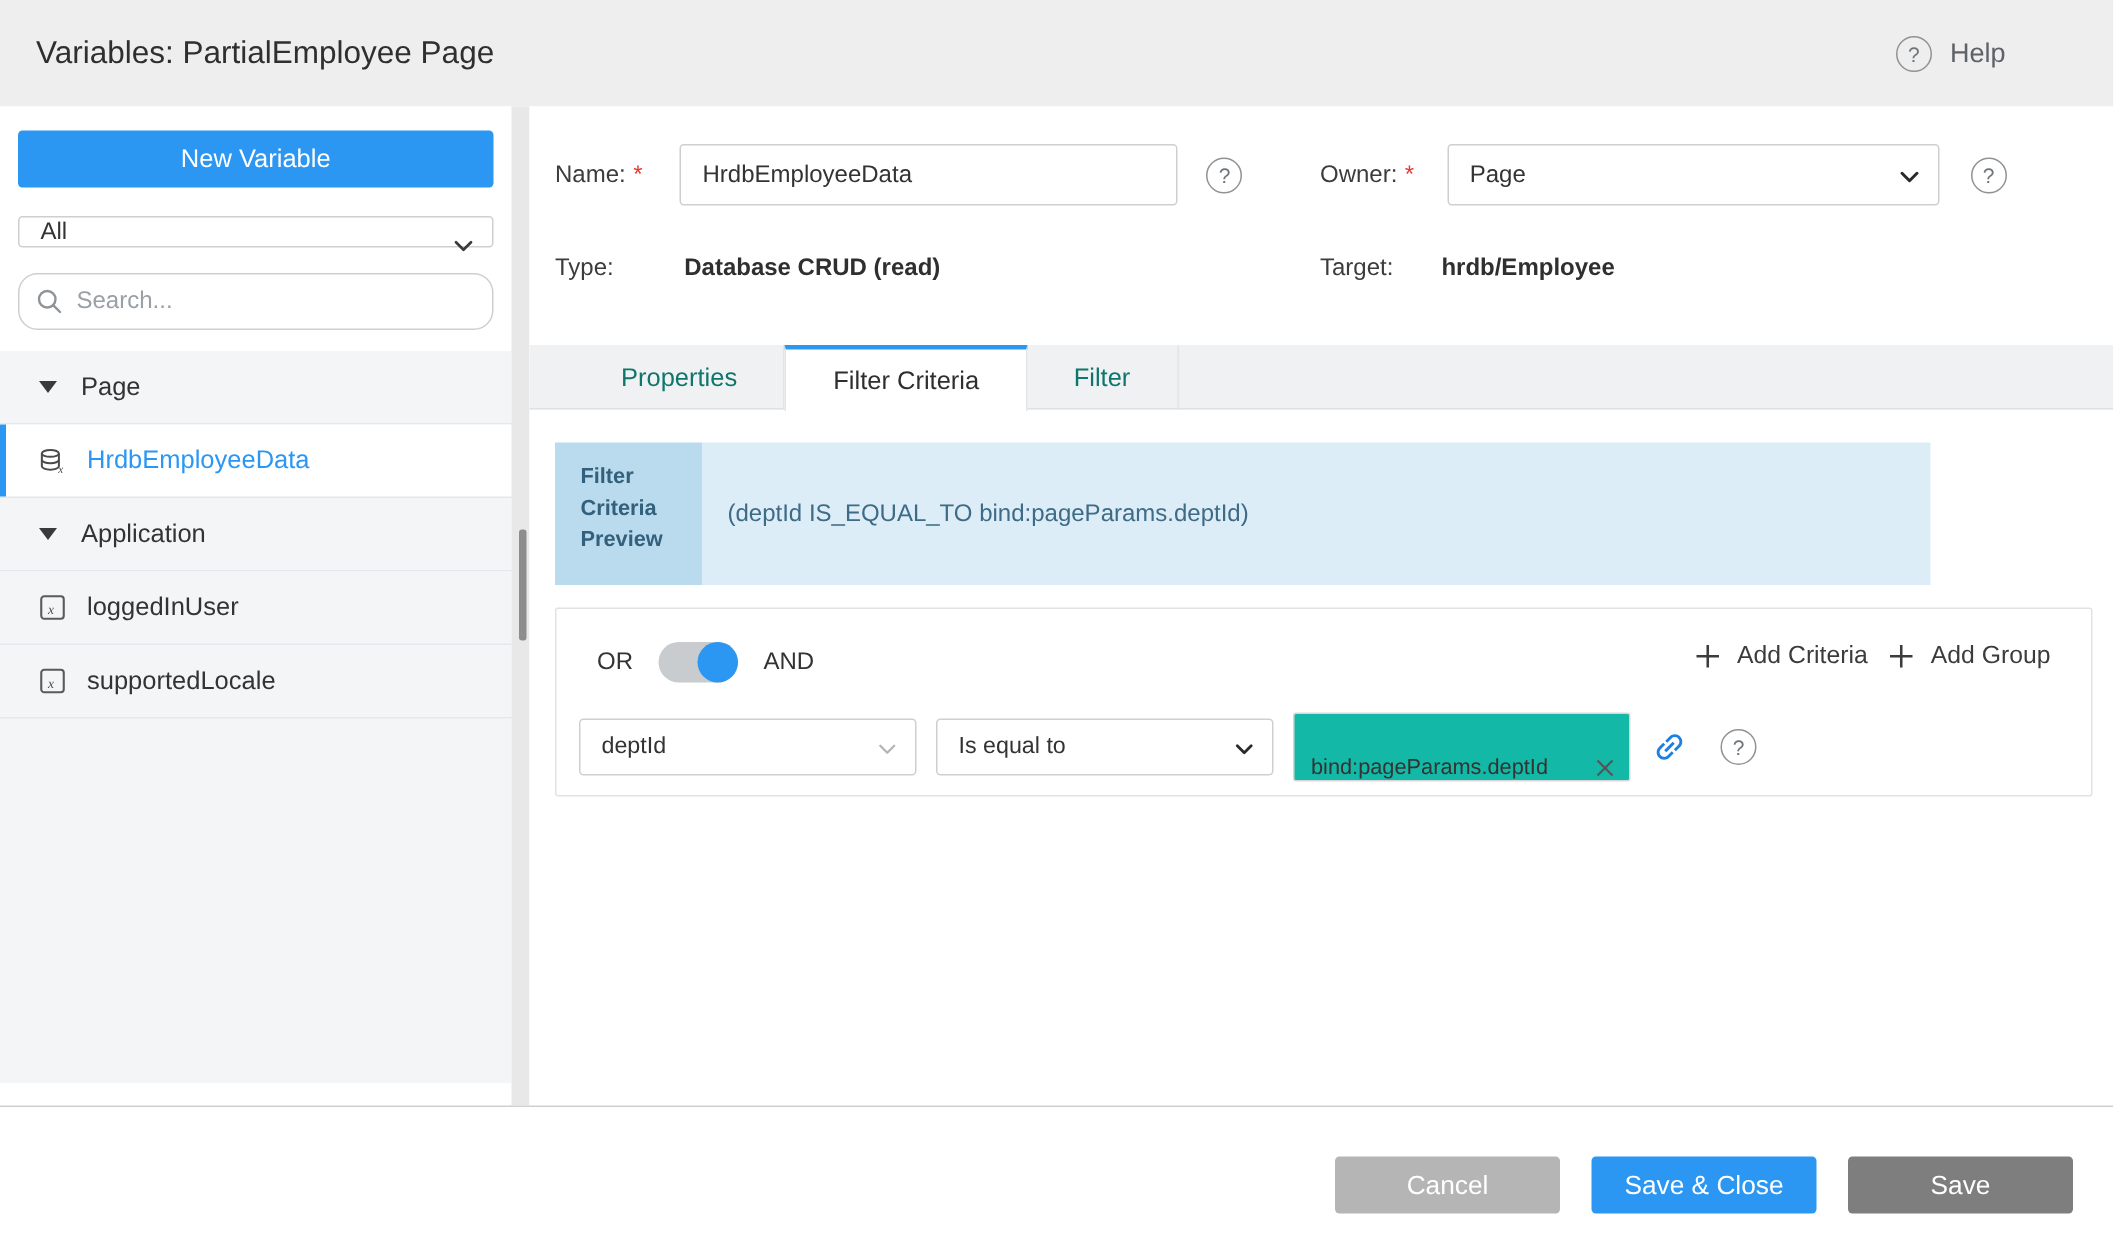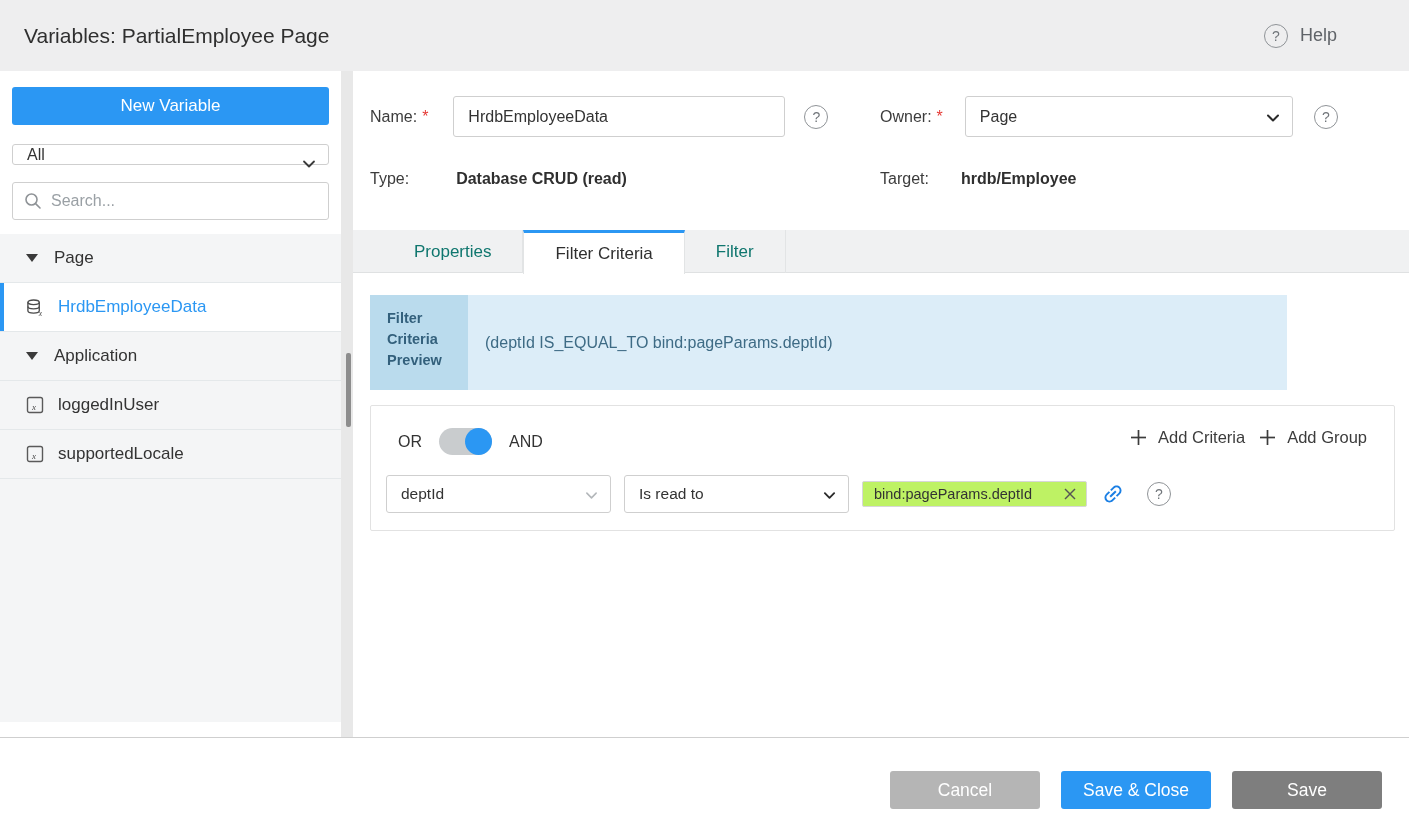--- a/index.html
+++ b/index.html
@@ -14,21 +14,21 @@
   .qmark { display:inline-flex; align-items:center; justify-content:center; width:24px; height:24px; border:1.6px solid #8f9397; border-radius:50%; color:#70757a; font-size:14px; line-height:1; background:transparent; }
   .help-label { font-size:18px; color:#5f6368; }
 
   
   .sidebar { position:absolute; top:71px; left:0; width:341px; height:666px; background:#fff; }
   .sidebar-controls { padding:16px 12px 0 12px; }
   .btn-new-variable { width:100%; height:38px; background:#2b97f3; color:#fff; border:none; border-radius:3px; font-size:17px; font-family:inherit; cursor:pointer; }
   .select-box { position:relative; width:100%; height:21px; border:1px solid #cfcfcf; border-radius:3px; background:#fff; display:flex; align-items:center; padding:0 14px; font-size:16px; color:#333; cursor:pointer; }
   .filter-select { margin-top:19px; }
   .search-wrap { position:relative; margin-top:17px; }
-  .search-input { width:100%; height:38px; border:1px solid #cfcfcf; border-radius:3px; padding:0 12px 0 38px; font-size:16px; font-family:inherit; color:#000000; }
+  .search-input { width:100%; height:38px; border:1px solid #cfcfcf; border-radius:13px; padding:0 12px 0 38px; font-size:16px; font-family:inherit; color:#000000; }
   .search-input::placeholder { color:#9aa0a5; }
   .search-icon { position:absolute; left:12px; top:10px; }
   .chevron { position:absolute; right:12px; top:12px; }
 
   .tree { margin-top:14px; }
   .tree-row { position:relative; height:49px; display:flex; align-items:center; background:#f4f5f6; border-bottom:1px solid #e4e8ea; cursor:pointer; }
   .tree-row.group { padding-left:26px; }
   .tree-row.item { padding-left:26px; }
   .tree-row.selected { background:#fff; }
   .tree-row.selected::before { content:""; position:absolute; left:0; top:0; bottom:0; width:4px; background:#2b97f3; }
@@ -69,21 +69,21 @@
   .toggle { position:relative; width:53px; height:27px; background:#c9ccce; border-radius:14px; cursor:pointer; }
   .toggle-knob { position:absolute; right:0; top:0; width:27px; height:27px; border-radius:50%; background:#2b97f3; }
   .add-actions { position:absolute; top:22px; right:27px; display:flex; align-items:center; gap:14px; }
   .add-link { display:flex; align-items:center; gap:11px; cursor:pointer; }
   .add-label { font-size:16.5px; color:#3c3c3c; }
 
   .criteria-row { position:absolute; top:69px; left:15px; display:flex; align-items:center; }
   .crit-select { width:225px; height:38px; font-size:15.5px; }
   .crit-select.light .chevron { top:13px; }
   .gap13 { width:13px; }
-  .bind-chip { width:225px; height:26px; background:#bef264; border:1px solid #d7d7d7; border-radius:2px; display:flex; align-items:center; padding:0 8px 0 11px; cursor:default; }
+  .bind-chip { width:225px; height:46px; background:#14b8a6; border:1px solid #d7d7d7; border-radius:2px; display:flex; align-items:flex-end; padding:0 8px 0 11px; cursor:default; }
   .bind-text { font-size:14.5px; color:#333; white-space:nowrap; overflow:hidden; flex:1; }
   .chip-x { flex:0 0 auto; margin-left:2px; cursor:pointer; display:inline-flex; }
   .link-btn { margin-left:14px; cursor:pointer; display:inline-flex; }
   .crit-help { margin-left:22px; cursor:pointer; }
 
   
   .footer { position:absolute; top:737px; left:0; width:1409px; height:101px; background:#fff; border-top:1px solid #cfcfcf; }
   .footer-buttons { position:absolute; top:33px; right:27px; display:flex; gap:21px; }
   .fbtn { width:150px; height:38px; border:none; border-radius:3px; color:#fff; font-size:17.5px; font-family:inherit; cursor:pointer; }
   .fbtn.cancel { background:#b5b5b5; }
@@ -259,21 +259,21 @@
         <div class="select-box crit-select light">
           <span>deptId</span>
           <span class="chevron">
             <svg width="13" height="13" viewBox="0 0 14 14">
                 <path d="M2 4.5 L7 9.5 L12 4.5" fill="none" stroke="#b3b7ba" stroke-width="1.7" stroke-linecap="round" stroke-linejoin="round"></path>
               </svg>
           </span>
         </div>
         <div class="gap13"></div>
         <div class="select-box crit-select">
-          <span>Is read to</span>
+          <span>Is equal to</span>
           <span class="chevron" style="top:13px;">
             <svg width="13" height="13" viewBox="0 0 14 14">
                 <path d="M2 4.5 L7 9.5 L12 4.5" fill="none" stroke="#2a2a2a" stroke-width="2" stroke-linecap="round" stroke-linejoin="round"></path>
               </svg>
           </span>
         </div>
         <div class="gap13"></div>
         <div class="bind-chip">
           <span class="bind-text">bind:pageParams.deptId</span>
           <span class="chip-x">

